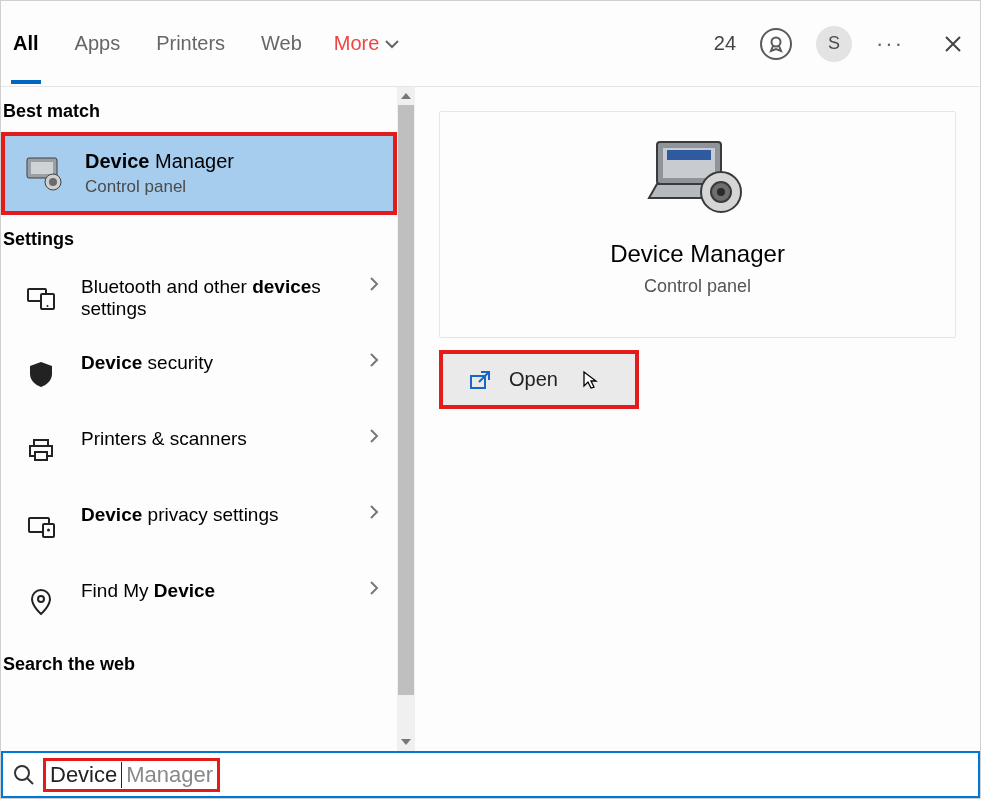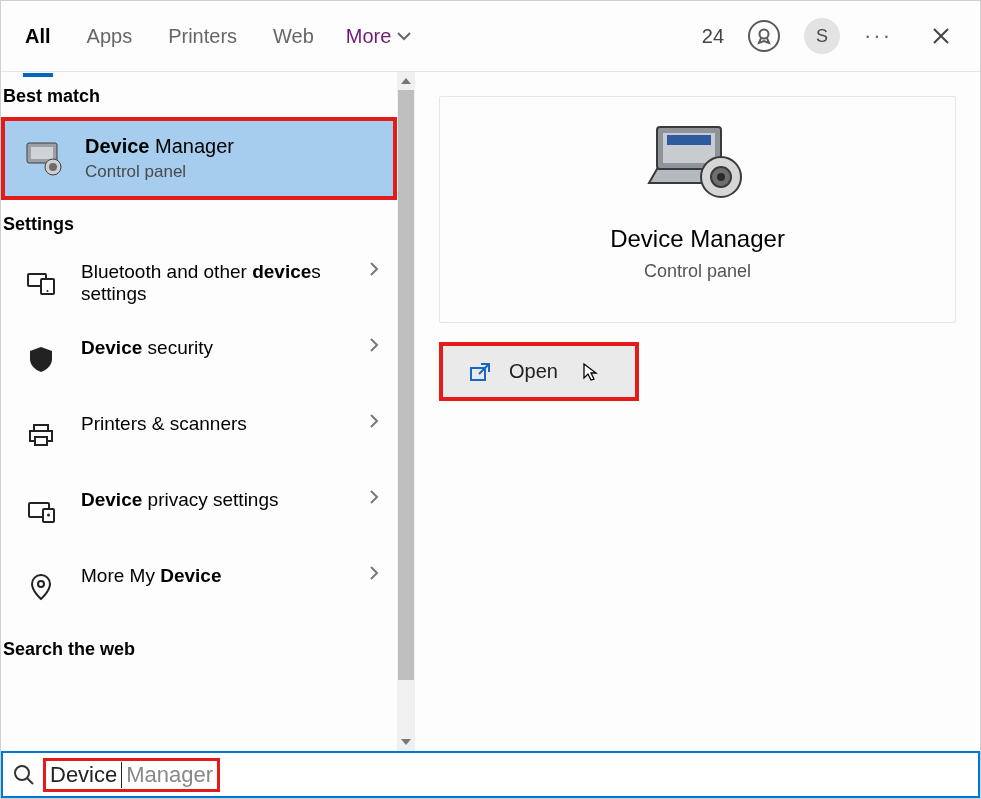--- a/index.html
+++ b/index.html
@@ -1,24 +1,24 @@
 <!DOCTYPE html>
 <html><head>
 <meta charset="utf-8">
 <style>
   html,body{margin:0;padding:0;width:981px;height:799px;font-family:"Segoe UI",Arial,sans-serif;background:#fff;color:#000;overflow:hidden}
   *{box-sizing:border-box}
   .window{display:flex;flex-direction:column;width:981px;height:799px;background:#fdfdfe;border:1px solid #d0d0d0}
   
-  .topbar{display:flex;align-items:center;height:71px;padding:0 20px;border-bottom:1px solid #e5e5e5;position:relative;z-index:3;background:#fdfdfe}
+  .topbar{display:flex;align-items:center;height:86px;padding:0 8px;border-bottom:1px solid #e5e5e5;position:relative;z-index:3;background:#fdfdfe}
   .tabs{display:flex;gap:28px;align-items:center}
   .tab{font-size:20px;color:#666;font-weight:400;padding:6px 4px;cursor:pointer}
   .tab.active{color:#000;font-weight:600;position:relative}
   .tab.active::after{content:"";position:absolute;left:2px;right:2px;bottom:-23px;height:4px;background:#0067c0}
-  .more-wrap{display:flex;align-items:center;gap:6px;color:#701a75;font-size:20px}
+  .more-wrap{display:flex;align-items:center;gap:6px;color:#ef4444;font-size:20px}
   .topbar .spacer{flex:1}
   .rewards{display:flex;align-items:center;gap:24px;color:#444;font-size:20px;margin-right:24px}
   .medal{width:32px;height:32px;border:2px solid #5a5a5a;border-radius:50%;display:flex;align-items:center;justify-content:center}
   .avatar{width:36px;height:36px;border-radius:50%;background:#e3e3e3;display:flex;align-items:center;justify-content:center;font-size:18px;color:#4a4a4a;margin-right:24px}
   .hdots{font-size:22px;color:#666;margin-right:30px;letter-spacing:2px}
   .xbtn{font-size:22px;color:#444;padding:4px 10px;cursor:pointer}
   
   .body{flex:1;display:flex;min-height:0}
   .leftcol{width:414px;display:flex;min-height:0}
   .leftcontent{flex:1;overflow:hidden;display:flex;flex-direction:column;min-height:0}
@@ -32,21 +32,21 @@
   .chev{color:#777;font-size:20px}
   .b{font-weight:600}
   .scrollbar{width:18px;background:#f0f0f0;display:flex;flex-direction:column;align-items:center}
   .sarrow{height:18px;display:flex;align-items:center;justify-content:center;width:100%}
   .sarrow svg{fill:#777}
   .thumb{width:16px;background:#bfbfbf;margin-top:0;height:590px}
   .preview{flex:1;padding:24px 24px 0;display:flex;flex-direction:column}
   .pv-card{border:1px solid #e6e6e6;border-radius:2px;padding:20px 20px 40px;display:flex;flex-direction:column;align-items:center}
   .pv-title{font-size:24px;margin-top:18px;text-align:center}
   .pv-sub{font-size:18px;color:#555;margin-top:8px;text-align:center}
-  .openrow{margin-top:19px;display:flex;align-items:center;gap:18px;padding:14px 26px;background:#eaeaea;border:4px solid #e41b1b;width:200px}
+  .openrow{margin-top:12px;display:flex;align-items:center;gap:18px;padding:14px 26px;background:#eaeaea;border:4px solid #e41b1b;width:200px}
   .openrow .lbl{font-size:20px;color:#222}
   .cursor{margin-left:6px}
   
   .searchbar{height:47px;display:flex;align-items:center;border:2px solid #0078d7;background:#fff;padding:0 10px;gap:8px}
   .sq{display:flex;align-items:center;gap:4px;border:3px solid #e41b1b;padding:0 4px;height:34px}
   .sq .typed{font-size:22px;color:#222}
   .sq .caret{width:1px;height:26px;background:#222}
   .ghost{font-size:22px;color:#888}
   svg{display:block}
 </style>
@@ -180,21 +180,21 @@
             </span>
         </div>
 
         <div class="sitem">
           <span class="res-icon">
               <svg width="24" height="28" viewBox="0 0 24 28">
                 <path d="M12 2 C17 2 21 6 21 11 C21 18 12 26 12 26 C12 26 3 18 3 11 C3 6 7 2 12 2 Z" fill="none" stroke="#222" stroke-width="2"></path>
                 <circle cx="12" cy="11" r="3" fill="none" stroke="#222" stroke-width="2"></circle>
               </svg>
             </span>
-          <div class="txt"><span>More My </span><span class="b">Device</span><span></span></div>
+          <div class="txt"><span>Find My </span><span class="b">Device</span><span></span></div>
           <span class="chev">
               <svg width="10" height="16" viewBox="0 0 10 16">
                 <path d="M2 2 L8 8 L2 14" stroke="#777" stroke-width="2" fill="none"></path>
               </svg>
             </span>
         </div>
 
         <div class="section-h">Search the web</div>
 
       </div>

